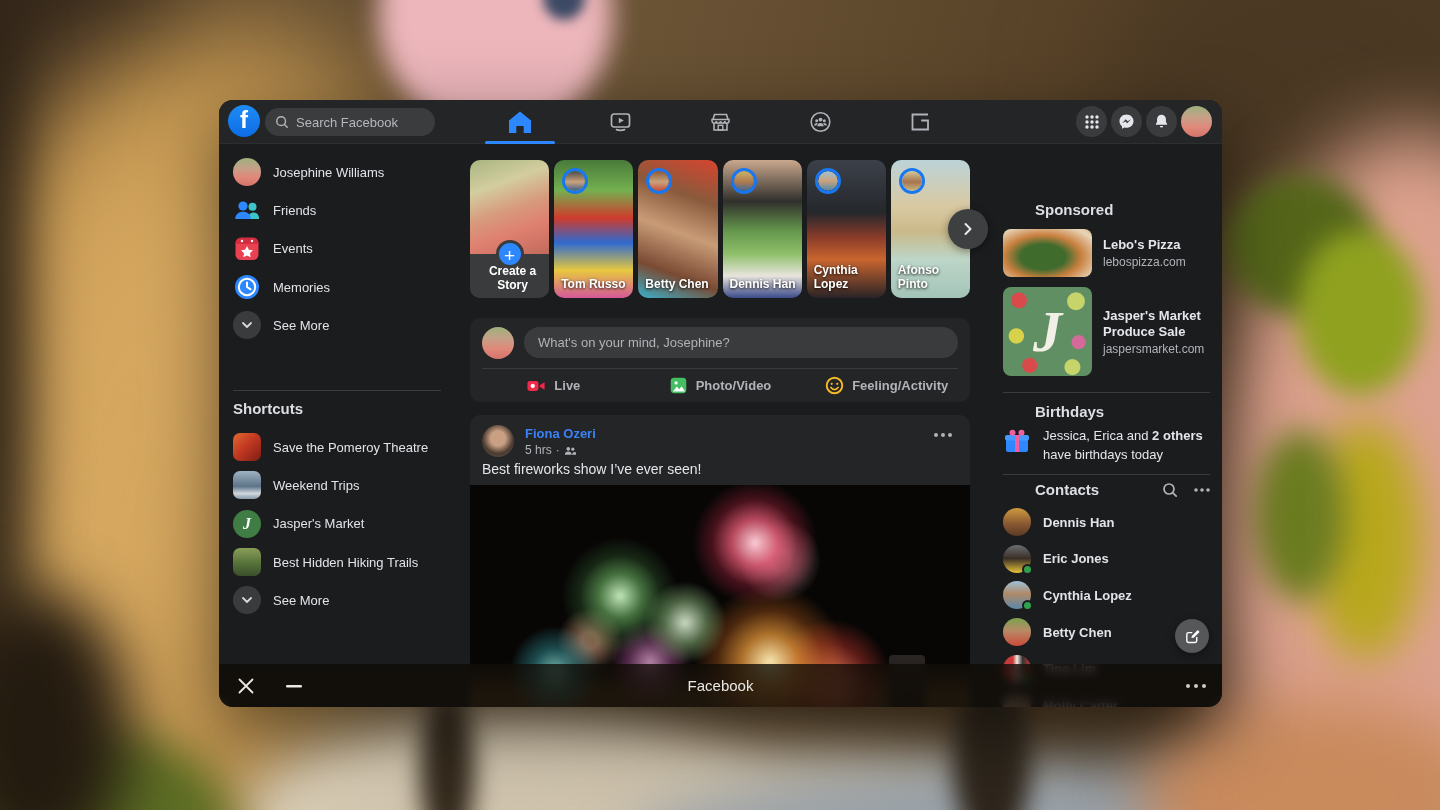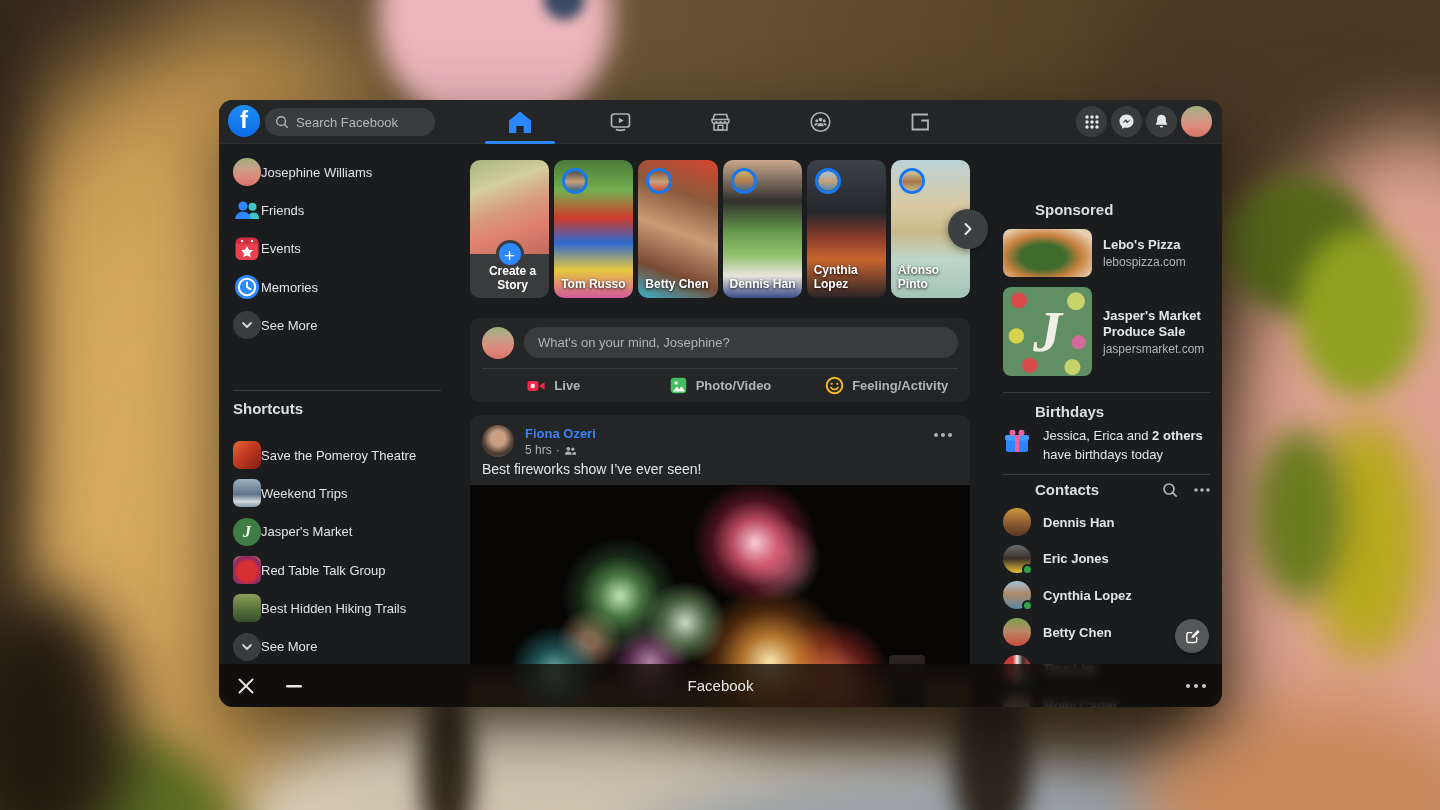--- a/index.html
+++ b/index.html
@@ -28,22 +28,22 @@
   .tab { width:100px; height:44px; display:flex; align-items:center; justify-content:center; position:relative; }
   .tab.active:after { content:""; position:absolute; left:15px; right:15px; bottom:0; height:3px;
                       border-radius:2px; background:#2d88ff; }
   .topright { position:absolute; right:10px; top:6px; display:flex; gap:4px; }
   .cbtn { width:31px; height:31px; border-radius:50%; background:#3a3b3c; display:flex;
           align-items:center; justify-content:center; }
   .avatar { border-radius:50%; background:linear-gradient(180deg,#9db07b 0%,#c5a188 35%,#e0897a 68%,#d4746a 100%); }
 
   
   .navlist { position:absolute; left:10px; top:53px; width:226px; }
-  .shortlist { position:absolute; left:10px; top:336px; width:226px; }
-  .navrow { height:38.3px; display:flex; align-items:center; gap:0; padding-left:4px;
+  .shortlist { position:absolute; left:10px; top:328px; width:226px; }
+  .navrow { height:38.3px; display:flex; align-items:center; gap:12px; padding-left:4px;
             border-radius:8px; cursor:pointer; }
   .navrow .lbl { color:#e1e3e8; font-size:13px; font-weight:500; white-space:nowrap; }
   .icon28 { width:28px; height:28px; flex:0 0 28px; }
   .circle-more { width:28px; height:28px; border-radius:50%; background:#3a3b3c; display:flex;
                  align-items:center; justify-content:center; }
   .thumb { width:28px; height:28px; border-radius:7px; flex:0 0 28px; }
   .sdiv { position:absolute; left:14px; top:290px; width:208px; height:1px; background:#3b3c3e; }
   .sec-title { color:#dcdee3; font-size:15px; font-weight:600; }
 
   
@@ -344,24 +344,20 @@
     </div>
     <div class="navrow">
       <div class="thumb" style="background:linear-gradient(180deg,#9eb2c2 0%,#5d7488 55%,#cfd8de 80%,#8a9aa8 100%);"></div>
       <span class="lbl">Weekend Trips</span>
     </div>
     <div class="navrow">
       <div class="thumb" style="border-radius:50%;background:#3f7d44;color:#fff;font-size:16px;font-weight:700;display:flex;align-items:center;justify-content:center;font-family:'Liberation Serif',serif;font-style:italic;">J</div>
       <span class="lbl">Jasper's Market</span>
     </div>
     <div class="navrow">
-      <div class="thumb" style="background:radial-gradient(circle at 50% 55%, #d83030 0 45%, #8a2a6a 70%, #d8a23a 100%);"></div>
-      <span class="lbl">Red Table Talk Group</span>
-    </div>
-    <div class="navrow">
       <div class="thumb" style="background:linear-gradient(180deg,#8a9e58 0%,#56713a 55%,#394f2a 100%);"></div>
       <span class="lbl">Best Hidden Hiking Trails</span>
     </div>
     <div class="navrow">
       <span class="circle-more">
         <svg width="12" height="12" viewBox="0 0 12 12">
             <path d="M2 4l4 4 4-4" fill="none" stroke="#d5d7db" stroke-width="1.8" stroke-linecap="round" stroke-linejoin="round"></path>
           </svg>
       </span>
       <span class="lbl">See More</span>

